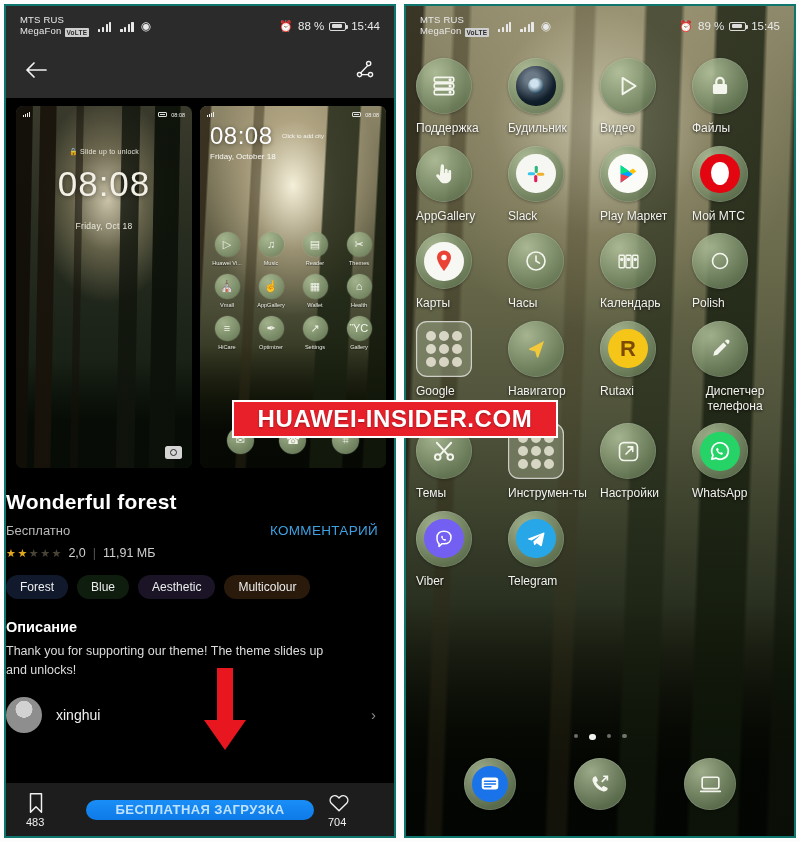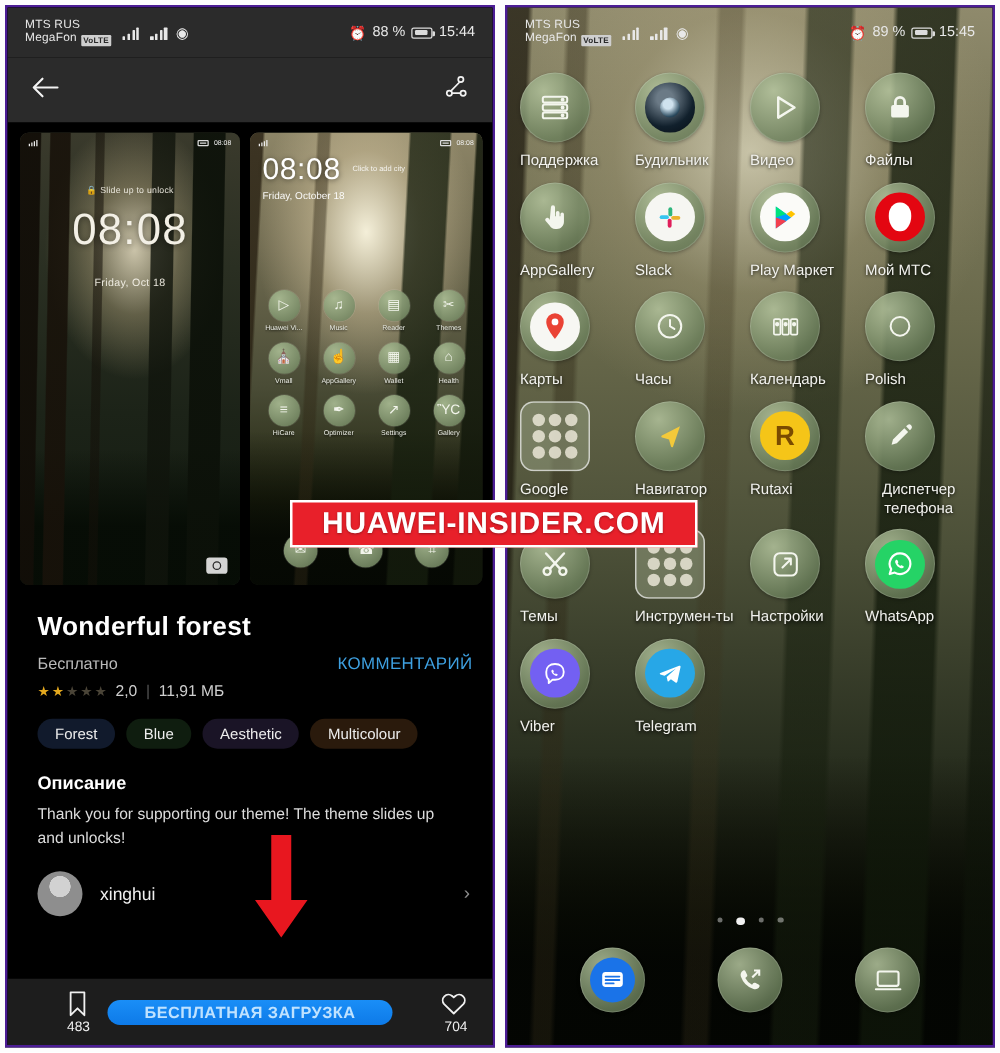--- a/index.html
+++ b/index.html
@@ -15,21 +15,21 @@
     background: #fdfdfd;
     display: flex;
     gap: 8px;
     padding: 4px;
   }
 
   
   .phone {
     position: relative;
     width: 394px; height: 834px;
-    border: 2px solid #4c1d95;
+    border: 2px solid #0f766e;
     overflow: hidden;
     background: #000;
   }
   .phone-inner { position: absolute; inset: 0; overflow: hidden; }
 
   
   .statusbar {
     position: relative;
     height: 40px;
     display: flex; align-items: center;
@@ -152,21 +152,21 @@
     background: radial-gradient(circle at 34% 28%, rgba(168,186,146,.92), rgba(103,123,87,.88));
     display:flex; align-items:center; justify-content:center;
     color:#f3f5ec; font-size:11px; line-height:1;
     box-shadow: 0 0 0 .6px rgba(255,255,255,.12);
   }
   .mini-lbl { font-size:5.6px; color:#eceee6; text-shadow:0 1px 2px rgba(0,0,0,.8); white-space:nowrap; max-width:44px; overflow:hidden; text-overflow:ellipsis; }
   .mini-dock { position:absolute; bottom:14px; left:0; right:0; display:flex; justify-content:space-around; padding:0 14px; z-index:5; }
   .mini-dock .mini-ico { width:27px; height:27px; }
 
   
-  .details { padding: 12px 16px 0 24px; background:#000; color:#fff; }
+  .details { padding: 12px 16px 0 0; background:#000; color:#fff; }
   .title { font-size: 21px; font-weight: 700; letter-spacing:.2px; }
   .price-row { display:flex; align-items:baseline; justify-content:space-between; margin-top: 9px; }
   .price { font-size: 13px; color:#b9b9b9; }
   .comment-link { font-size: 13.5px; color:#3ea0e0; font-weight:500; letter-spacing:.3px; }
   .meta-row { display:flex; align-items:center; gap:7px; margin-top: 8px; font-size:12.5px; color:#cfcfcf; }
   .stars { display:flex; gap:1.5px; font-size:11px; letter-spacing:0; }
   .stars .s { color:#4a4437; }
   .stars .s.on { color:#e3a81e; }
   .sep { color:#555; }
   .chips { display:flex; gap:9px; margin-top: 15px; }
@@ -189,21 +189,21 @@
   .author-name { font-size:14px; color:#f0f0f0; }
   .chev { margin-left:auto; color:#8d8d8d; font-size:15px; }
 
   .red-arrow { position:absolute; left:196px; top:662px; z-index:40; }
 
   .bottombar {
     position:absolute; left:0; right:0; bottom:0; height:53px;
     background:#1d1d1d; display:flex; align-items:center;
     padding: 0 20px; z-index: 35;
   }
-  .bb-item { display:flex; flex-direction:column; align-items:flex-end; gap:2px; color:#f0f0f0; width:46px; }
+  .bb-item { display:flex; flex-direction:column; align-items:flex-start; gap:2px; color:#f0f0f0; width:46px; }
   .bb-count { font-size:11px; }
   .dl-btn {
     flex:1; margin: 0 14px; height: 20px; border-radius: 16px;
     background: linear-gradient(#1a8ef7, #0d7ae8);
     color:#bfe2ff; font-size: 13px; font-weight: 700; letter-spacing:.4px;
     display:flex; align-items:center; justify-content:center;
   }
 
   
   .right .phone-inner {

